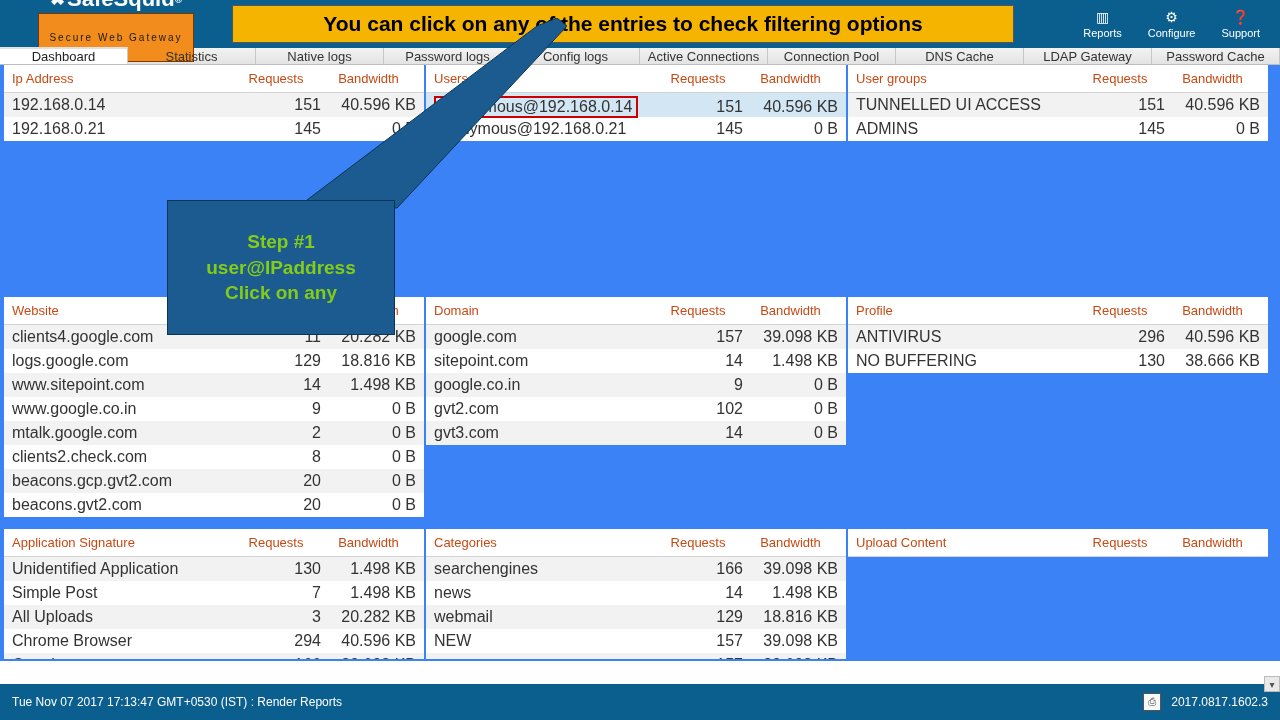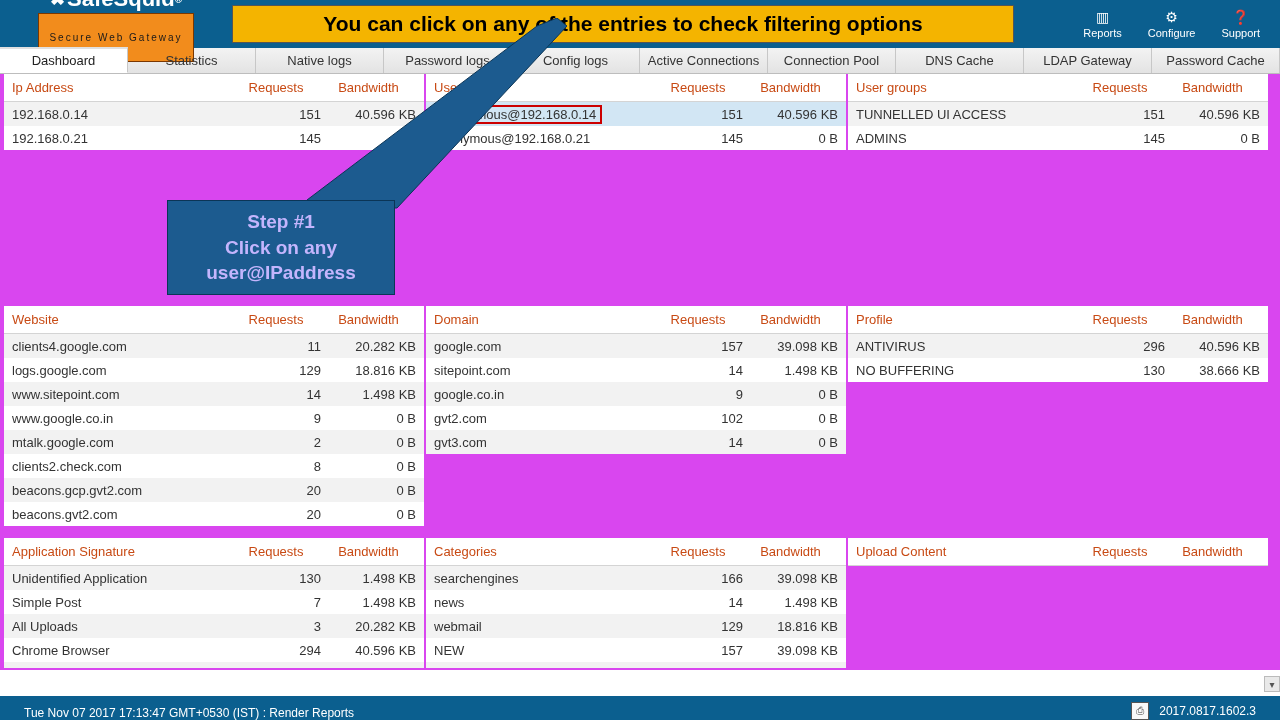--- a/index.html
+++ b/index.html
@@ -39,21 +39,21 @@
     margin-left: auto; display: flex; gap: 26px;
     padding-right: 20px;
     color: #fff; font-size: 11px;
   }
   .top-action { display: flex; flex-direction: column; align-items: center; gap: 2px; }
   .top-action .ico { font-size: 14px; }
 
   
   .tabs {
     display: flex;
-    height: 26px;
+    height: 17px;
     background: linear-gradient(#f3f3f3, #e3e3e3);
     border-bottom: 1px solid #bdbdbd;
     font-size: 13px;
   }
   .tab {
     flex: 1;
     display: flex; align-items: center; justify-content: center;
     border-right: 1px solid #c7c7c7;
     color: #333;
     cursor: pointer;
@@ -67,33 +67,33 @@
   }
 
   
   .panels {
     height: 596px;
     display: grid;
     grid-template-columns: 420px 420px 420px;
     grid-template-rows: 230px 230px 130px;
     gap: 2px;
     padding: 0 4px;
-    background: #d946ef;
+    background: #3b82f6;
   }
   .panel {
     display: flex; flex-direction: column;
     border: none;
     overflow: hidden;
     position: relative;
   }
   .panel-header, .panel-row {
     display: grid;
     grid-template-columns: 1fr 90px 95px;
     padding: 3px 8px;
-    font-size: 13px;
+    font-size: 16px;
     align-items: center;
   }
   .panel-header {
     color: #c84a14;
     border-bottom: 1px solid #d4d4d4;
     background: #fff;
     font-size: 13px;
     padding-top: 6px; padding-bottom: 6px;
   }
   .panel-header .h-req, .panel-header .h-bw { text-align: center; }
@@ -115,38 +115,38 @@
   .callout {
     position: absolute;
     left: 167px; top: 120px;
     width: 228px;
     pointer-events: none;
     z-index: 10;
   }
   .callout svg { position:absolute; left:140px; top:-102px; }
   .callout-box {
     background: #1c5b8f;
-    color: #c4b5fd;
+    color: #84cc16;
     border: 1px solid #0b3556;
     text-align: center;
-    padding: 8px 6px;
+    padding: 28px 6px;
     font-size: 19px; font-weight: bold;
     line-height: 1.35;
     position: absolute; top: 80px; left: 0; right: 0;
   }
 
   
   .statusbar {
     position: absolute; left:0; right:0; bottom:0;
-    height: 24px;
+    height: 36px;
     background: #0b5f8f;
     color: #fff;
     font-size: 12px;
-    display: flex; align-items: flex-end;
-    padding: 0 24px;
+    display: flex; align-items: center;
+    padding: 0 12px;
   }
   .statusbar .right { margin-left: auto; display:flex; align-items:center; gap:10px; }
   .pdf-ico {
     width: 18px; height: 18px; background:#f9f9f9; border:1px solid #555;
     display: inline-flex; align-items:center; justify-content:center;
     font-size: 10px; color:#333;
   }
   .scroll-cap {
     position:absolute; right:0; top:74px; bottom:28px; width:16px;
     display:flex; flex-direction:column; justify-content:flex-end;
@@ -433,22 +433,22 @@
       <div class="panel-body"></div>
     </div>
   </div>
 
 <div class="callout">
   <svg width="260" height="200">
     <polygon points="250,0 260,8 90,190 0,190 0,182 230,8" fill="#1c5b8f" stroke="#0b3556" stroke-width="1"></polygon>
   </svg>
   <div class="callout-box">
     <div>Step #1</div>
+    <div>user@IPaddress</div>
     <div>Click on any</div>
-    <div>user@IPaddress</div>
   </div>
 </div>
 
 <div class="scroll-cap">
   <div class="arrow">▾</div>
 </div>
 
 <div class="statusbar">
   <span>Tue Nov 07 2017 17:13:47 GMT+0530 (IST) : Render Reports</span>
   <span class="right">

